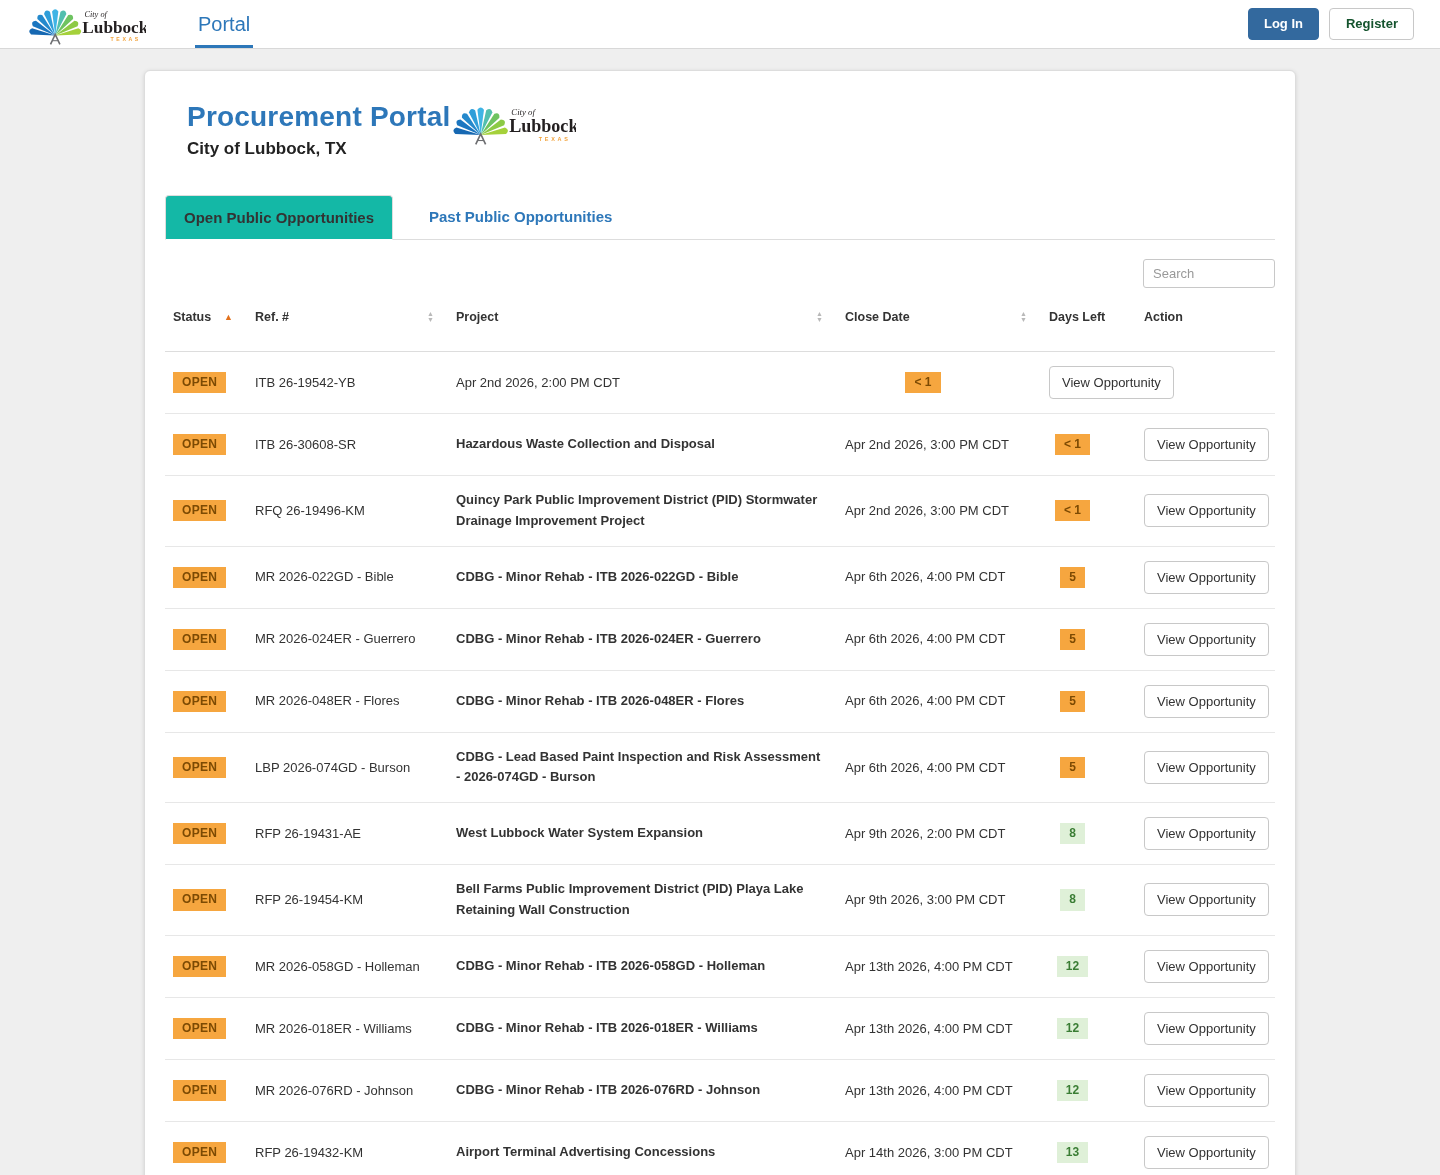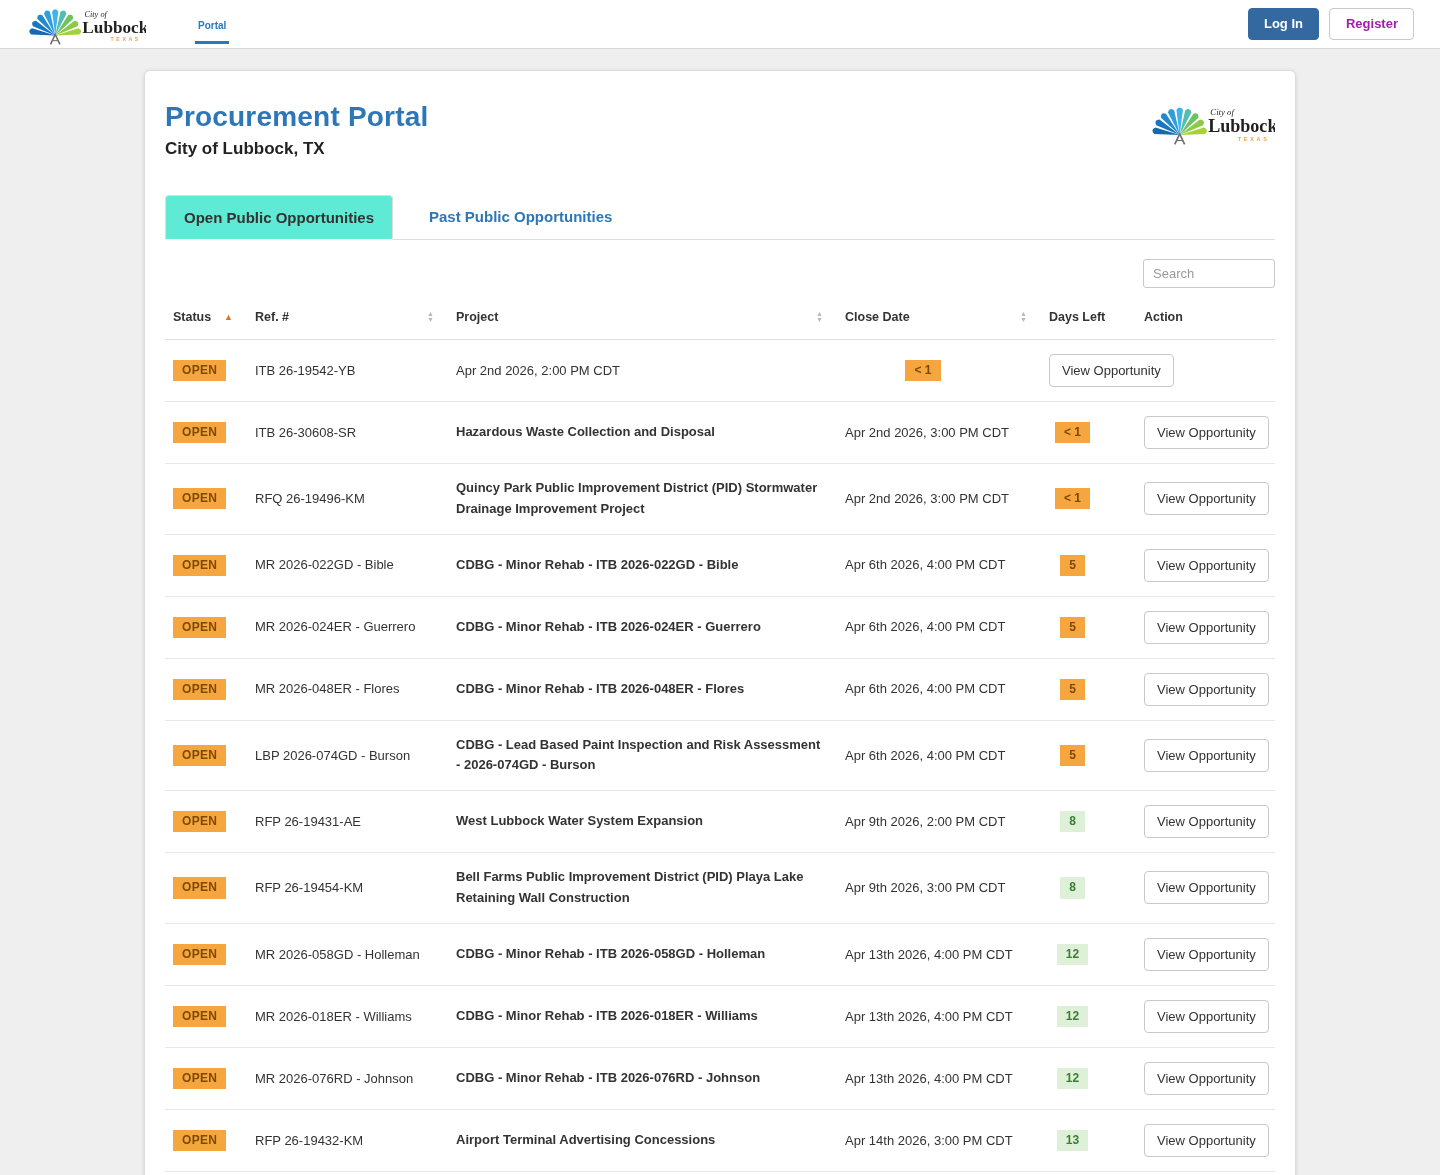--- a/index.html
+++ b/index.html
@@ -26,22 +26,22 @@
     height:49px;
     display:flex;
     align-items:center;
     padding:0 26px;
     border-bottom:1px solid #d8d8d8;
   }
   .brand{display:flex;align-items:center;text-decoration:none;}
   .brand svg{display:block;}
   .nav-portal{
     margin-left:52px;
-    font-size:10px;
-    font-weight:700;
+    font-size:20px;
+    font-weight:400;
     color:var(--accent);
     text-decoration:none;
     position:relative;
     cursor:pointer;
   }
   .nav-portal::after{
     content:"";
     position:absolute;
     left:-3px;right:-3px;bottom:-13px;
     height:3px;
@@ -51,53 +51,53 @@
   .btn{
     font-family:inherit;
     font-size:13px;
     font-weight:700;
     border-radius:4px;
     padding:7px 15px;
     cursor:pointer;
     line-height:1.2;
   }
   .btn-primary{background:var(--login_bg);color:#fff;border:1px solid var(--login_bg);}
-  .btn-default{background:#fff;color:#a21caf;border:1px solid #c8c8c8;padding-left:16px;}
+  .btn-default{background:#fff;color:#14532d;border:1px solid #c8c8c8;padding-left:16px;}
   
   .page{padding:21px 0 42px;}
   .card{
     width:1152px;
     margin:0 auto;
     background:#fff;
     border:1px solid #ddd;
     border-radius:6px;
     box-shadow:0 1px 4px rgba(0,0,0,.12);
     padding:26px 20px 14px;
   }
   .card-head{
     display:flex;
-    justify-content:space-between;
     align-items:flex-start;
     padding:4px 0 36px;
+    margin-left:22px;
   }
   .card-head h1{margin:0;font-size:28px;color:var(--accent);font-weight:700;letter-spacing:.2px;}
   .card-head h2{margin:6px 0 0;font-size:17px;color:#222;font-weight:700;}
   
   .tabs{display:flex;border-bottom:1px solid #ddd;}
   .tab{
     padding:13px 18px;
     font-size:15px;
     font-weight:700;
     color:var(--accent);
     cursor:pointer;
     margin-right:18px;
   }
   .tab.active{
     color:#333;
-    background:#5eead4;
+    background:#14b8a6;
     border:1px solid #ddd;
     border-bottom:1px solid #fff;
     border-radius:4px 4px 0 0;
     margin-bottom:-1px;
   }
   
   .search-row{display:flex;justify-content:flex-end;padding:19px 0 12px;}
   .search-row input{
     width:132px;
     padding:6px 9px;
@@ -108,21 +108,21 @@
     color:#333;
   }
   .search-row input::placeholder{color:#999;}
   
   .thead,.trow{
     display:grid;
     grid-template-columns:82px 201px 389px 204px 95px 1fr;
   }
   .thead{
     border-bottom:1px solid #ddd;
-    padding:10px 0 15px;
+    padding:10px 0 27px;
     font-size:12.5px;
     font-weight:700;
     color:#333;
   }
   .th{display:flex;align-items:center;padding:0 14px 0 8px;}
   .sort-active{margin-left:auto;color:var(--sort_active);font-size:9px;line-height:9px;}
   .sort-both{
     margin-left:auto;
     display:flex;flex-direction:column;align-items:center;
     color:#b9b9b9;font-size:7px;line-height:6px;

